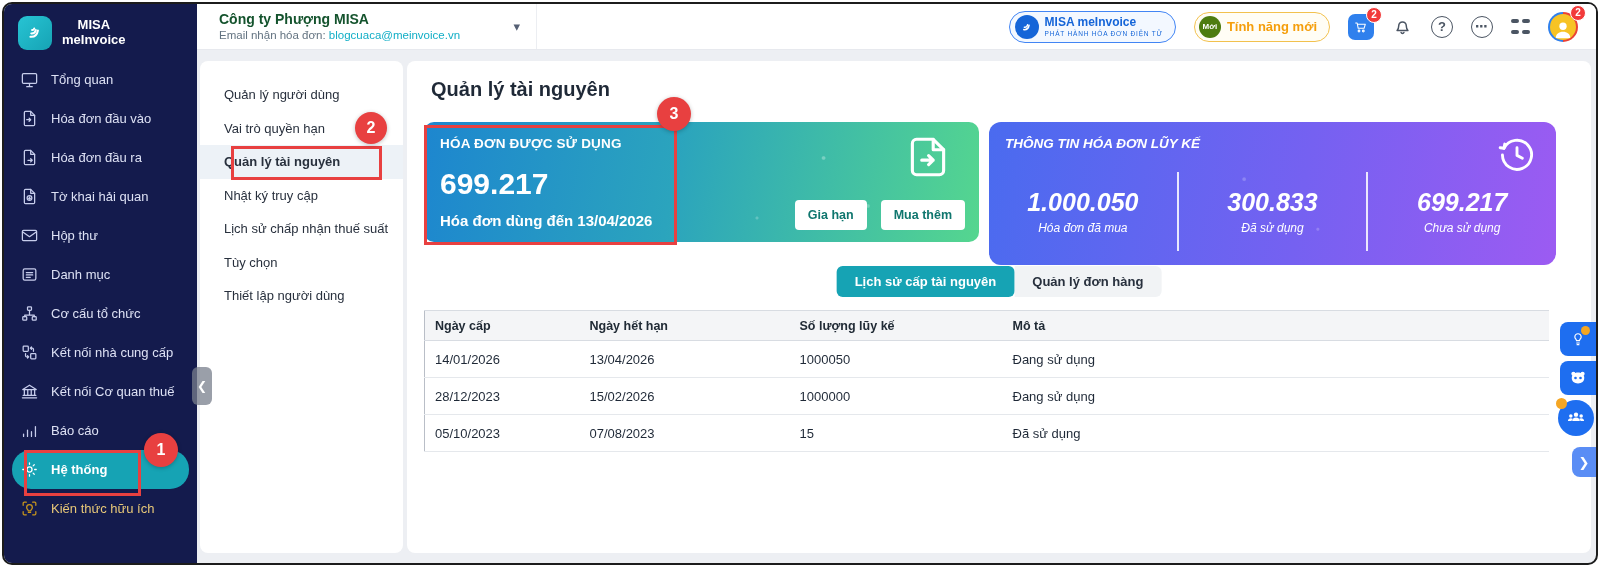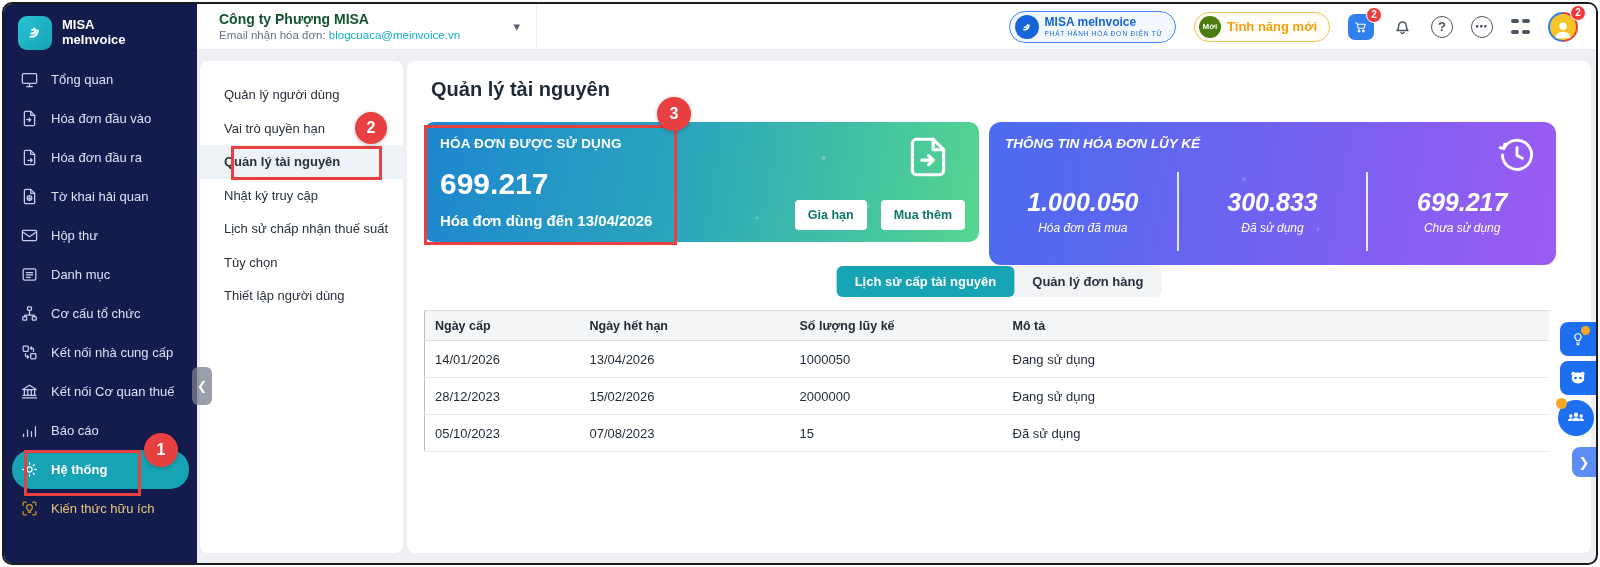--- a/index.html
+++ b/index.html
@@ -5,21 +5,21 @@
   * { margin:0; padding:0; box-sizing:border-box; }
   html,body { background:#fff; font-family:"Liberation Sans","DejaVu Sans",sans-serif; }
   .frame { position:relative; width:1596px; height:563px; margin:2px; border:2px solid #1c1c1c;
            border-radius:10px; overflow:hidden; background:#edeff3; }
 
   
   .sidebar { position:absolute; left:0; top:0; bottom:0; width:193px; background:#141b4d; z-index:3; }
   .logo-row { display:flex; align-items:center; gap:10px; padding:12px 0 8px 14px; }
   .logo-mark { width:34px; height:34px; border-radius:9px; flex:0 0 34px;
                background:linear-gradient(135deg,#27c4d4,#16a3b4); display:flex; align-items:center; justify-content:center; }
-  .logo-text { color:#fff; font-weight:bold; font-size:13px; line-height:1.15; }
+  .logo-text { color:#fff; font-weight:bold; font-size:13px; line-height:1.15;text-align:center; }
   .nav { margin-top:2px; }
   .nav-item { display:flex; align-items:center; gap:12px; height:39px; padding-left:16px;
               color:#dde1f4; font-size:13px; cursor:pointer; }
   .nav-item svg { width:19px; height:19px; stroke:#c7cdec; stroke-width:1.6; fill:none;
                   stroke-linecap:round; stroke-linejoin:round; flex:0 0 19px; }
   .nav-item.active { background:#16a3b4; border-radius:19px; margin:0 8px; padding-left:8px; font-weight:bold; color:#fff; }
   .nav-item.active svg { stroke:#fff; }
   .nav-item.gold { color:#e8c878; }
   .nav-item.gold svg { stroke:#c9971c; }
 
@@ -413,21 +413,21 @@
       <tbody>
         <tr>
           <td>14/01/2026</td>
           <td>13/04/2026</td>
           <td>1000050</td>
           <td>Đang sử dụng</td>
         </tr>
         <tr>
           <td>28/12/2023</td>
           <td>15/02/2026</td>
-          <td>2000000</td>
+          <td>1000000</td>
           <td>Đang sử dụng</td>
         </tr>
         <tr>
           <td>05/10/2023</td>
           <td>07/08/2023</td>
           <td>15</td>
           <td>Đã sử dụng</td>
         </tr>
       </tbody>
     </table>

